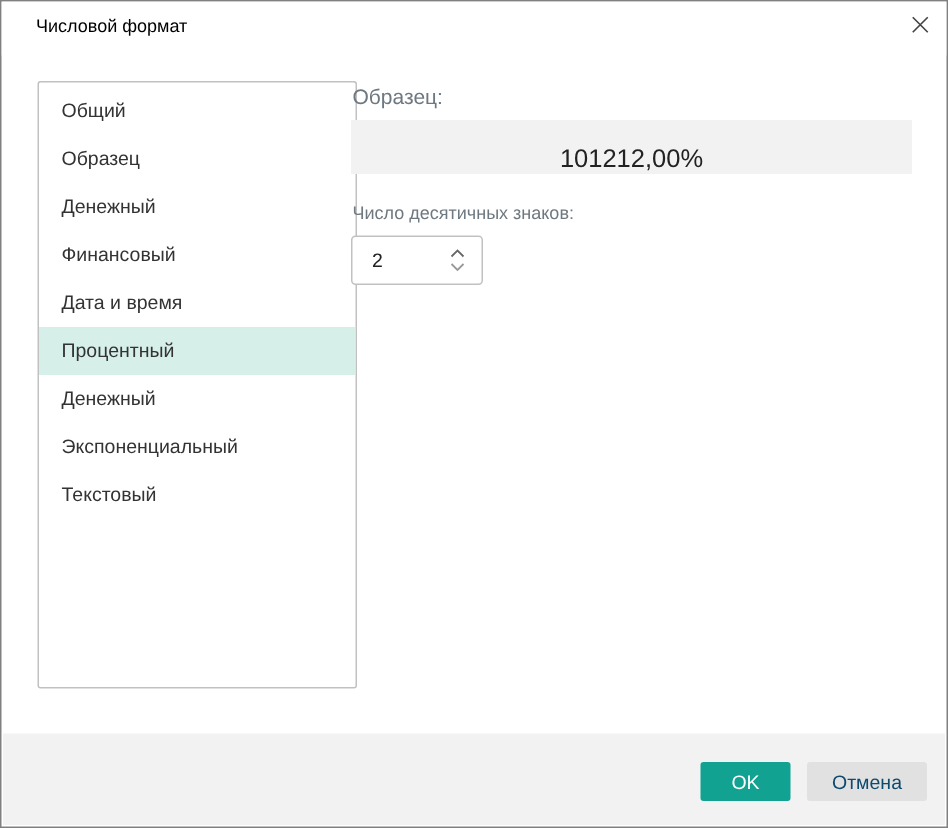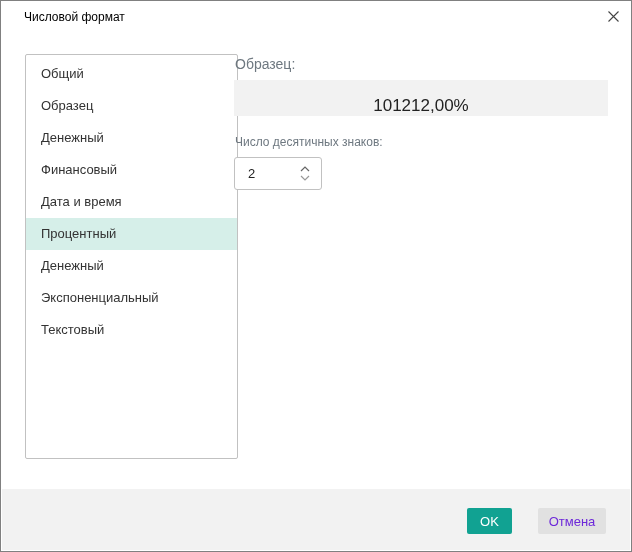--- a/index.html
+++ b/index.html
@@ -68,22 +68,22 @@
   }
   .footer {
     position: absolute; left: 1px; right: 1px; bottom: 1px; height: 61px;
     background: var(--neutral-bg, #f2f2f2);
   }
   .btn {
     position: absolute; top: 507px; height: 26px;
     border: none; border-radius: 2px; font-size: 13px;
     font-family: inherit; cursor: pointer; padding: 0;
   }
-  .btn-ok   { left: 466px; width: 45px; background: var(--accent, #11a292); color: #ffffff; }
-  .btn-cancel { left: 537px; width: 68px; background: var(--button-gray, #e1e1e1); color: #6d28d9; }
+  .btn-ok   { left: 466px; width: 60px; background: var(--accent, #11a292); color: #ffffff; }
+  .btn-cancel { left: 537px; width: 80px; background: var(--button-gray, #e1e1e1); color: #0c4a6e; }
 </style>
 </head>
 <body>
 
 <div class="dialog">
 
   <div class="title-bar">
     <span class="window-title">Числовой формат</span>
     <button class="close-btn">
       <span>

